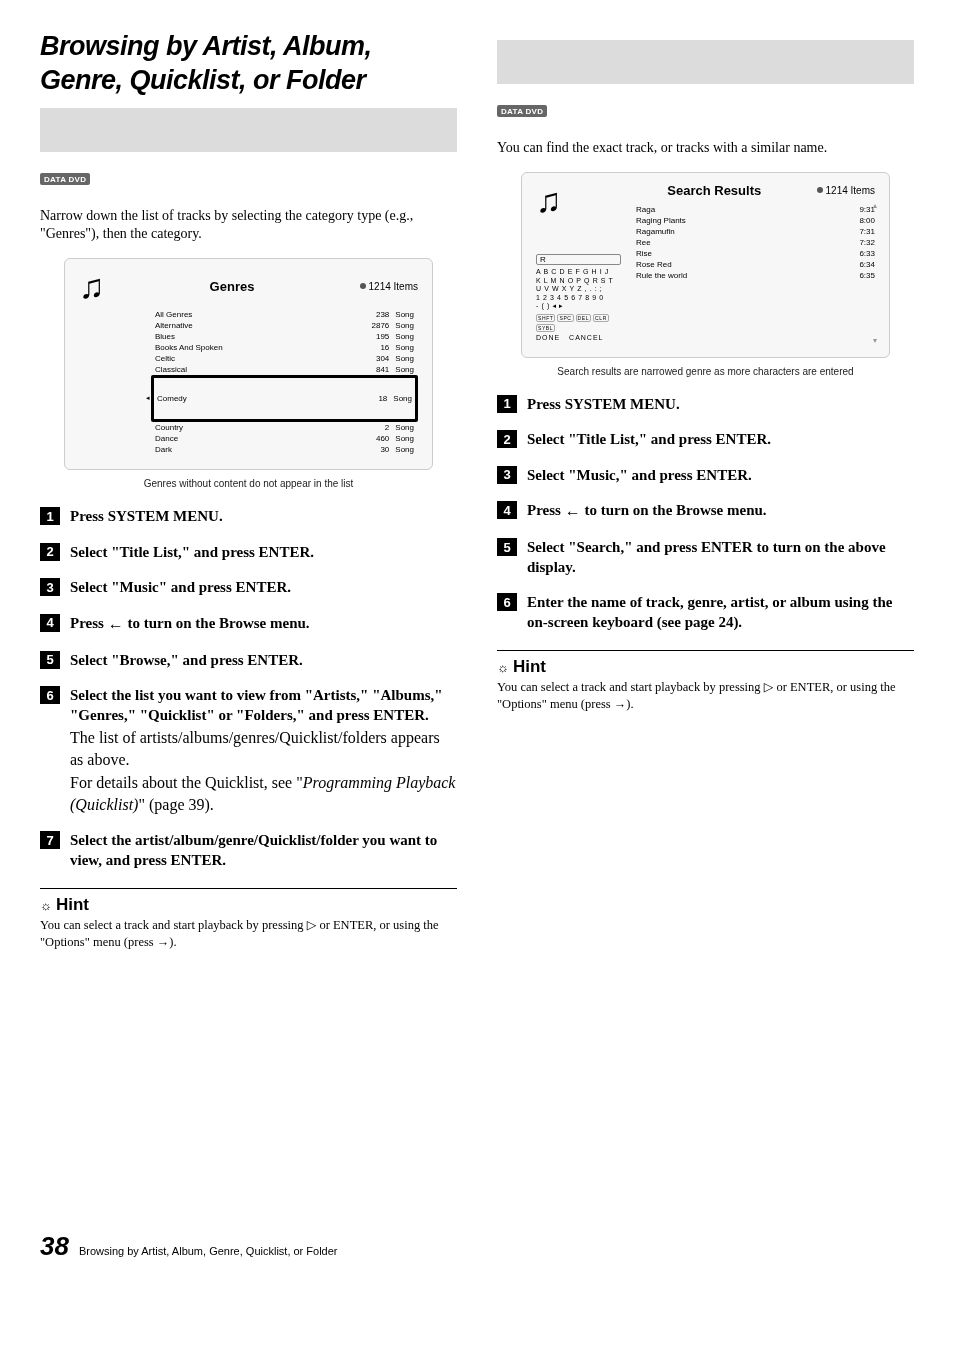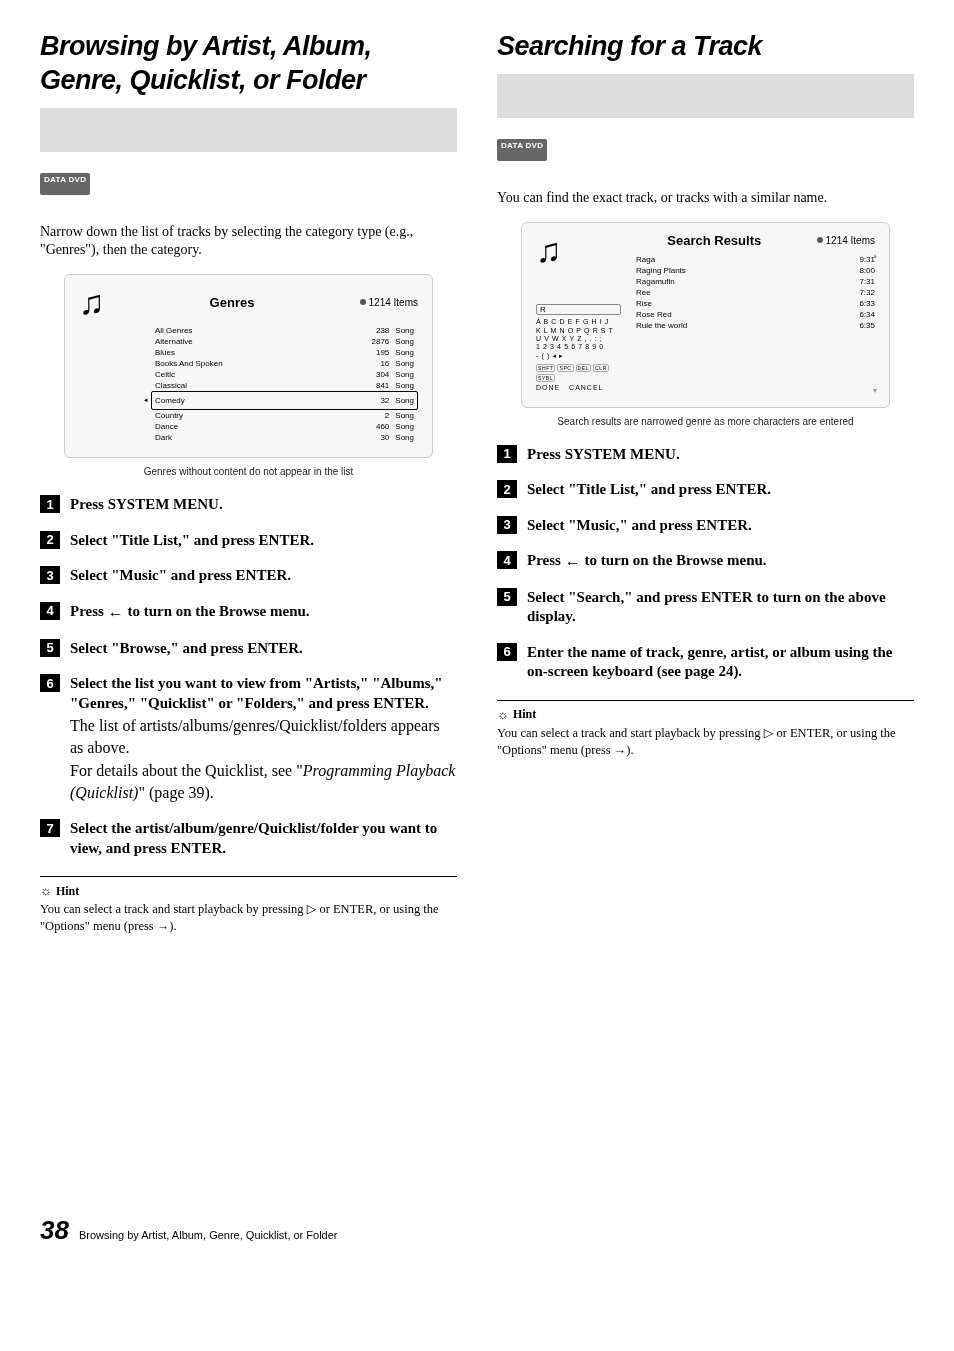--- a/index.html
+++ b/index.html
@@ -1,43 +1,43 @@
 <!DOCTYPE html>
 <html><head>
 <meta charset="utf-8">
 <style>
   * { box-sizing: border-box; margin: 0; padding: 0; }
   body { font-family: "Times New Roman", Times, serif; font-size: 14px; background: #fff; color: #000; width: 954px; margin: 0 auto; padding: 30px 40px 40px 40px; }
   .cols { display: flex; gap: 40px; }
   .col { flex: 1; min-width: 0; }
   .page-title { font-family: Arial, Helvetica, sans-serif; font-weight: 900; font-size: 27px; line-height: 1.25; margin-bottom: 8px; letter-spacing: -0.5px; font-style: italic; }
   .gray-bar { height: 44px; background: #dcdcdc; margin: 10px 0 18px 0; }
-  .tag { display: inline-block; background: #666; color: #fff; font-family: Arial, sans-serif; font-size: 8px; font-weight: bold; padding: 2px 4px 11px 4px; border-radius: 2px; margin-bottom: 28px; letter-spacing: 0.3px; }
+  .tag { display: inline-block; background: #666; color: #fff; font-family: Arial, sans-serif; font-size: 8px; font-weight: bold; padding: 2px 4px 1px 4px; border-radius: 2px; margin-bottom: 22px; letter-spacing: 0.3px; }
   .intro { font-size: 14px; line-height: 1.35; margin-bottom: 14px; }
   .screenshot { border: 1px solid #ccc; border-radius: 6px; background: #f7f7f7; margin: 6px 24px 6px 24px; padding: 10px 14px 14px 14px; font-family: Arial, sans-serif; position: relative; }
   .ss-header { display: flex; align-items: center; gap: 14px; margin-bottom: 6px; }
   .music-icon { font-size: 34px; line-height: 1; }
   .ss-title { font-weight: bold; font-size: 13px; flex: 1; text-align: center; }
   .ss-items { font-size: 10px; display: flex; align-items: center; gap: 3px; }
   .ss-items::before { content: ""; width: 6px; height: 6px; border-radius: 50%; background: #555; display: inline-block; }
   .ss-list { font-size: 8px; margin-left: 72px; }
   .ss-row { display: flex; justify-content: space-between; padding: 1px 4px; }
-  .ss-row.sel { border: 1px solid #000000; border-radius: 2px; padding: 4px 3px; position: relative; gap: 32px; }
+  .ss-row.sel { border: 3px solid #000000; border-radius: 2px; padding: 16px 3px; position: relative; gap: 32px; }
   .ss-row.sel::before { content: "◂"; position: absolute; left: -8px; font-size: 7px; }
   .ss-right { display: flex; gap: 6px; }
   .caption { font-family: Arial, sans-serif; font-size: 10px; text-align: center; margin: 8px 0 18px 0; color: #222; }
   .step { display: flex; gap: 10px; margin: 16px 0 8px 0; align-items: flex-start; }
   .step-num { background: #000; color: #fff; font-family: Arial, sans-serif; font-weight: bold; font-size: 13px; width: 20px; height: 18px; display: flex; align-items: center; justify-content: center; flex-shrink: 0; }
   .step-body { flex: 1; }
   .step-title { font-weight: bold; font-size: 15px; line-height: 1.3; font-family: Liberation Serif, serif; }
   .step-note { font-size: 16px; line-height: 1.35; margin-top: 2px; }
   .step-note .ital { font-style: italic; }
   .arrow-left { display: inline-block; font-weight: bold; font-size: 16px; vertical-align: -1px; }
   .divider { border: none; border-top: 1px solid #000; margin: 18px 0 6px 0; }
-  .hint-head { font-family: Liberation Serif, serif; font-weight: bold; font-size: 12px; display: flex; align-items: center; gap: 4px; margin-bottom: 2px; }
+  .hint-head { font-family: Liberation Sans, sans-serif; font-weight: bold; font-size: 17px; display: flex; align-items: center; gap: 4px; margin-bottom: 2px; }
   .hint-head::before { content: "☼"; font-size: 13px; }
   .hint-body { font-size: 12.5px; line-height: 1.35; }
   .footer { position: relative; margin-top: 280px; display: flex; align-items: baseline; gap: 10px; font-family: Arial, sans-serif; }
   .page-num { font-size: 26px; font-weight: 900; font-style: italic; }
   .footer-text { font-size: 11px; }
   
   .search-left { float: left; width: 85px; margin-top: 50px; font-size: 7px; line-height: 1.2; letter-spacing: 0.6px; font-family: Arial, sans-serif; }
   .search-input { border: 1px solid #888; border-radius: 2px; padding: 0 3px; margin-bottom: 3px; font-size: 8px; }
   .kb-btns { margin-top: 4px; display: flex; gap: 2px; flex-wrap: wrap; }
   .kb-btn { border: 1px solid #aaa; border-radius: 2px; padding: 0 1px; font-size: 5px; }
@@ -101,21 +101,21 @@
           <div class="ss-row">
             <span>Classical</span>
             <span class="ss-right">
               <span>841</span>
               <span>Song</span>
             </span>
           </div>
           <div class="ss-row sel">
             <span>Comedy</span>
             <span class="ss-right">
-              <span>32</span>
+              <span>18</span>
               <span>Song</span>
             </span>
           </div>
           <div class="ss-row">
             <span>Country</span>
             <span class="ss-right">
               <span>2</span>
               <span>Song</span>
             </span>
           </div>
@@ -185,21 +185,20 @@
       </div>
 
     <hr class="divider">
     <div class="hint-head">
         <span>Hint</span>
       </div>
     <p class="hint-body">You can select a track and start playback by pressing ▷ or ENTER, or using the "Options" menu (press →).</p>
   </div>
 
   <div class="col">
-    <h1 class="page-title">Searching for a Track</h1>
     <div class="gray-bar"></div>
     <span class="tag">DATA DVD</span>
     <p class="intro">You can find the exact track, or tracks with a similar name.</p>
 
     <div class="screenshot">
       <div class="ss-header" style="margin-left:90px;">
         <span class="music-icon" style="position:absolute; left:14px; top:10px;">♫</span>
         <span class="ss-title">Search Results</span>
         <span class="ss-items">1214 Items</span>
       </div>

